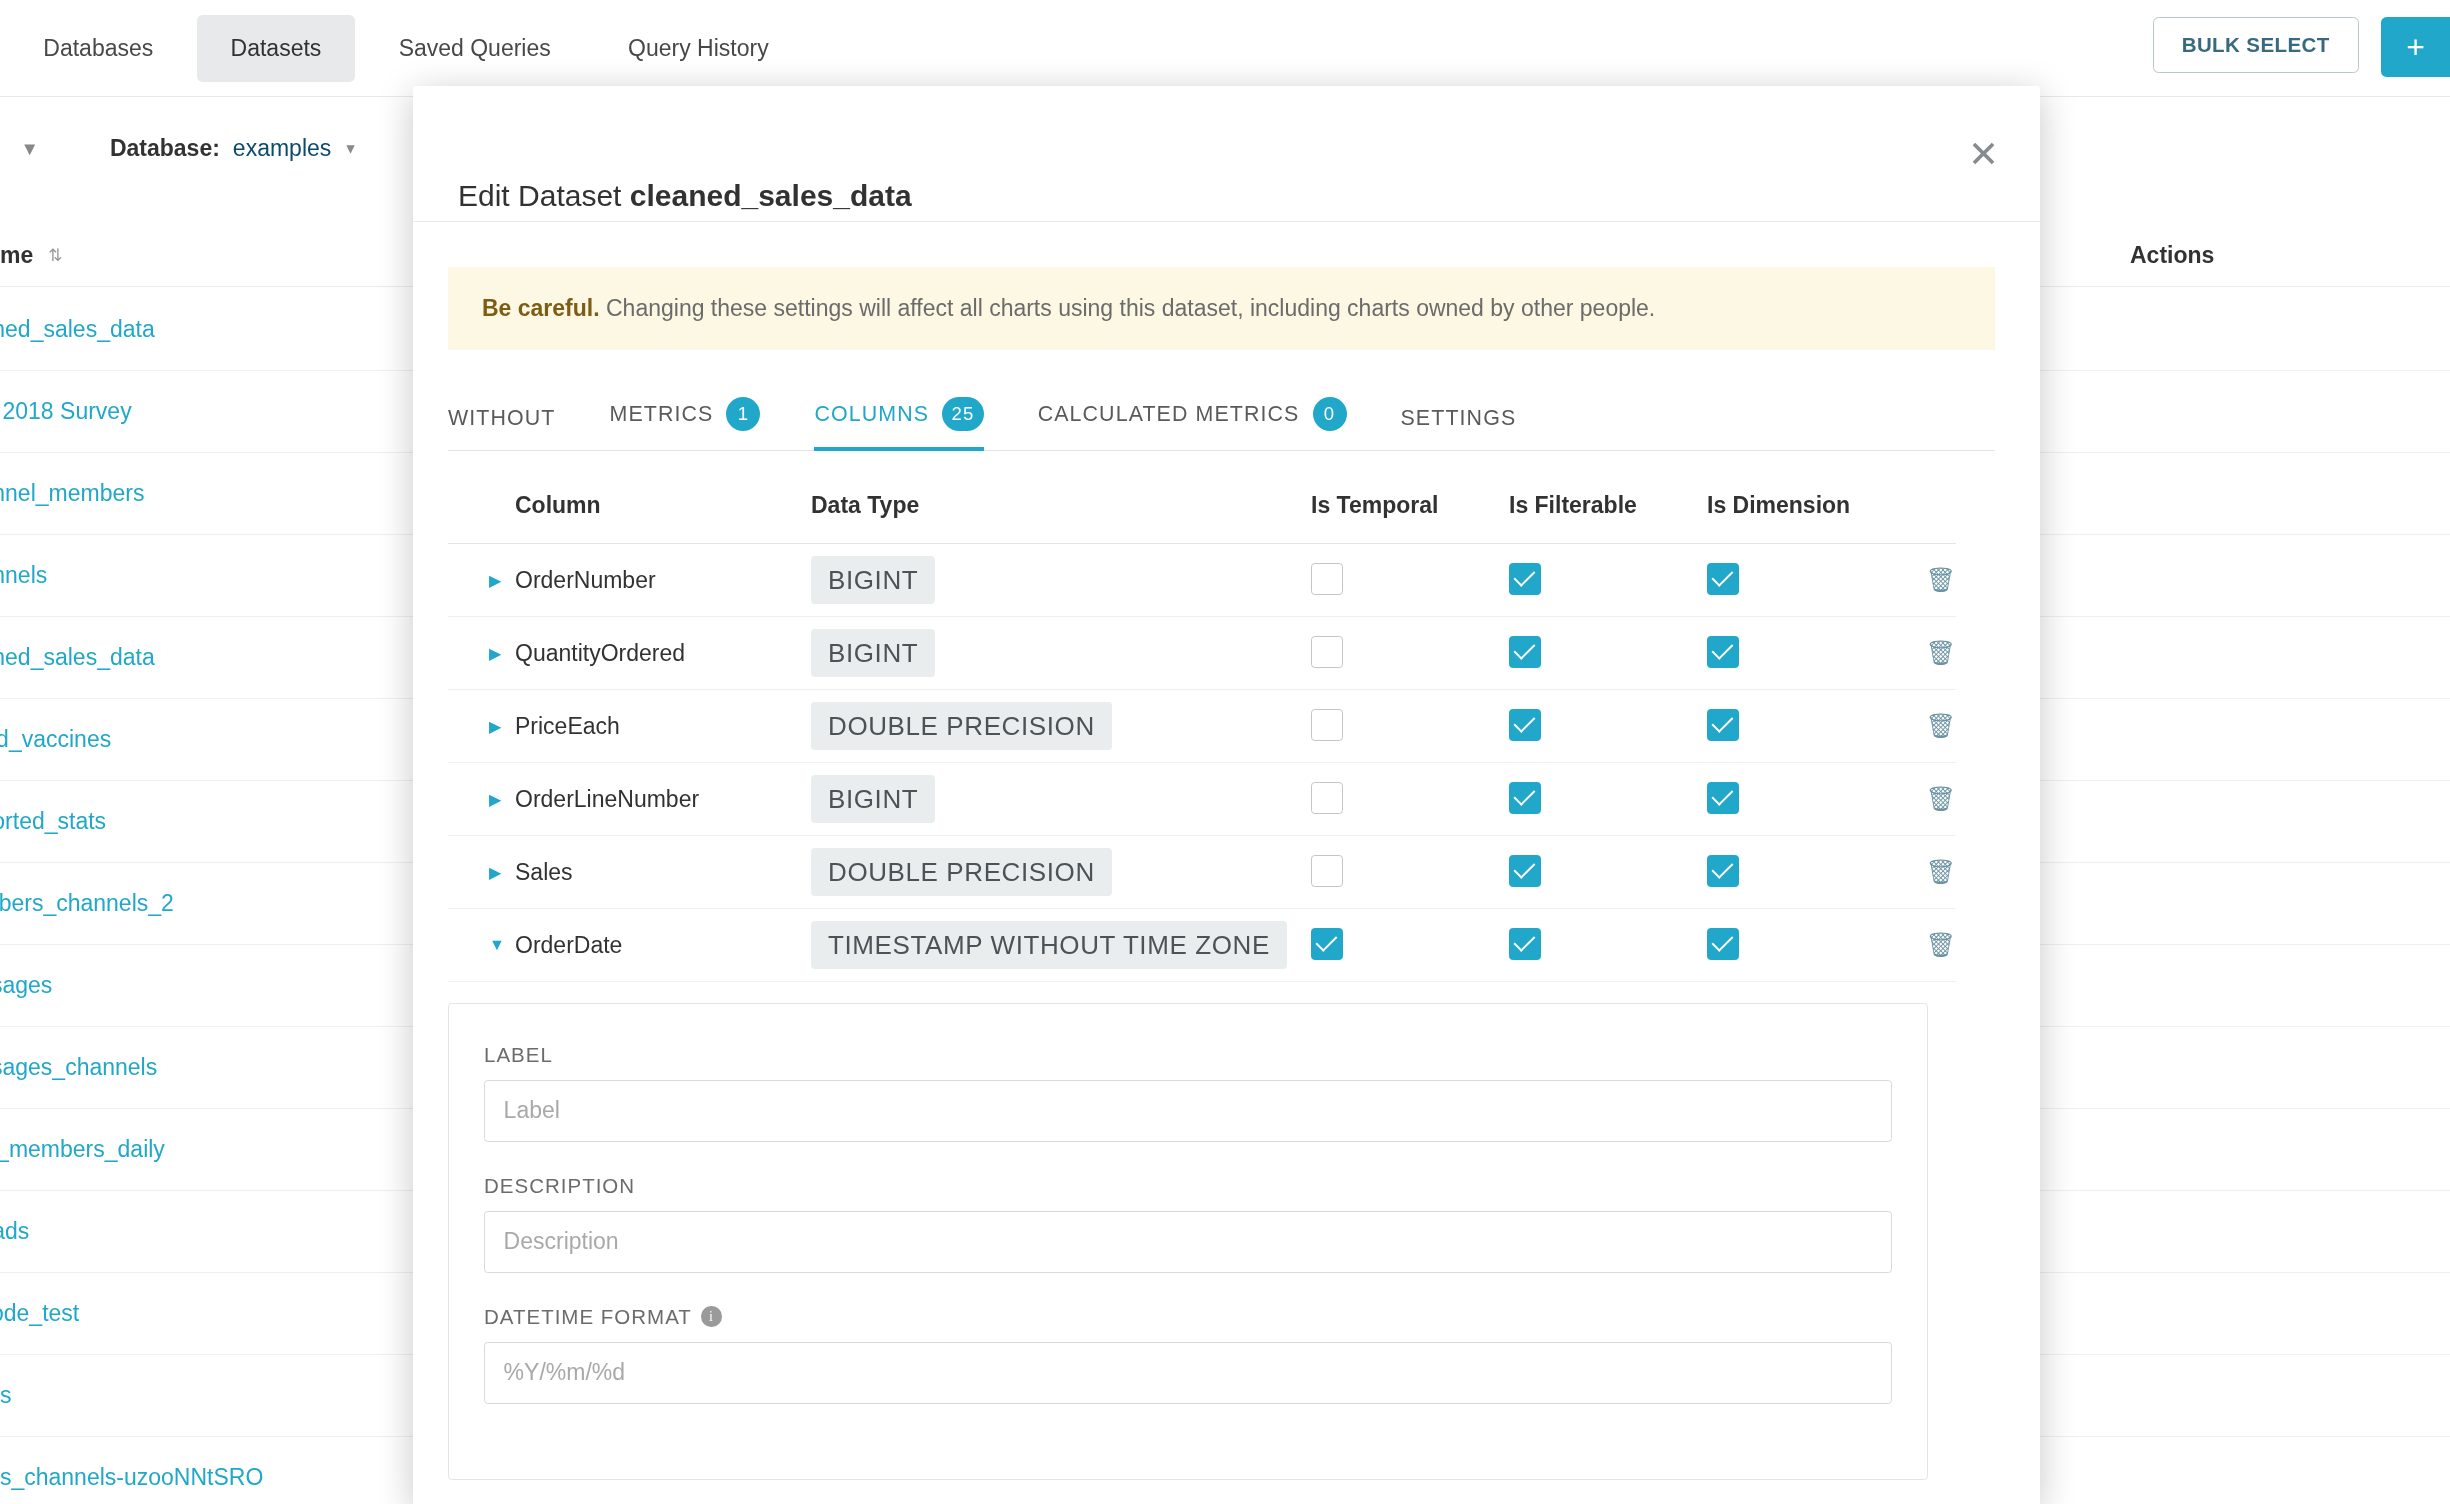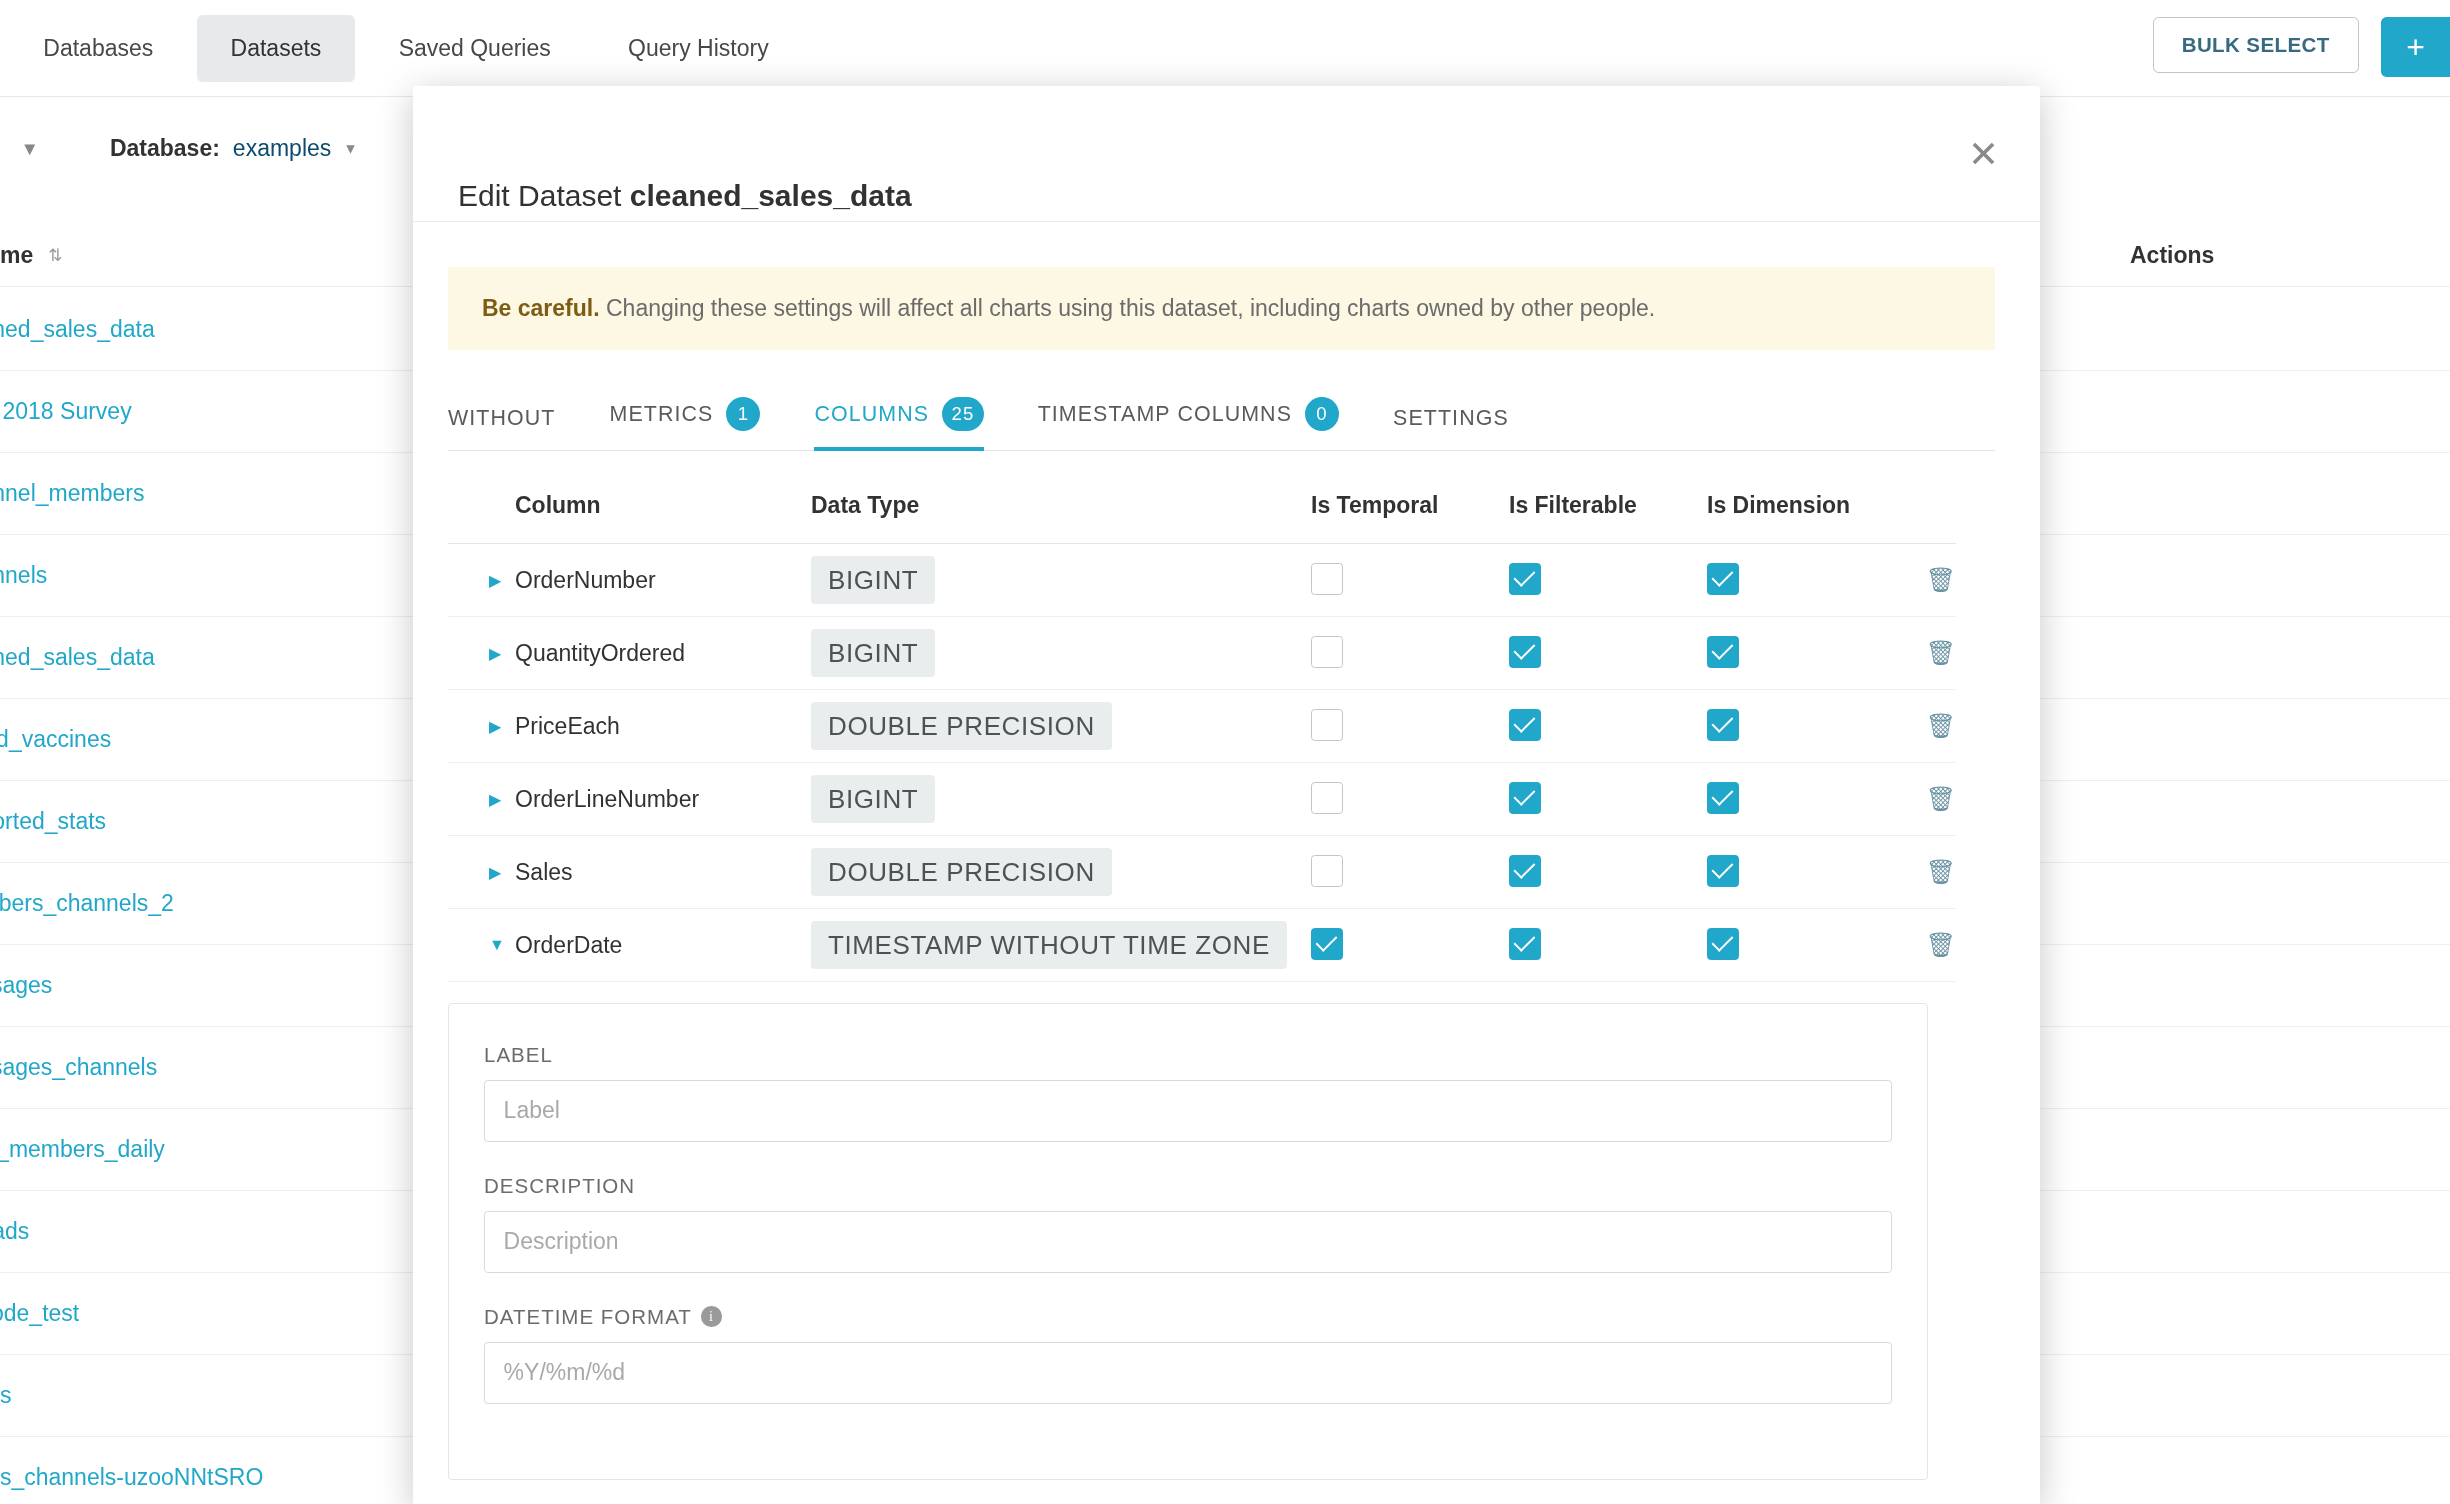--- a/index.html
+++ b/index.html
@@ -432,21 +432,21 @@
         </div>
         <div class="tab">
           <span>METRICS</span>
           <span class="badge">1</span>
         </div>
         <div class="tab active">
           <span>COLUMNS</span>
           <span class="badge">25</span>
         </div>
         <div class="tab">
-          <span>TIMESTAMP COLUMNS</span>
+          <span>CALCULATED METRICS</span>
           <span class="badge">0</span>
         </div>
         <div class="tab">
           <span>SETTINGS</span>
         </div>
       </div>
 
       <table class="cols">
         <thead>
           <tr>

